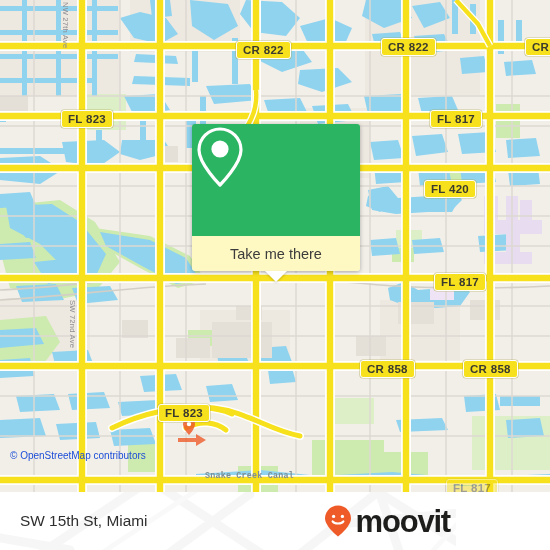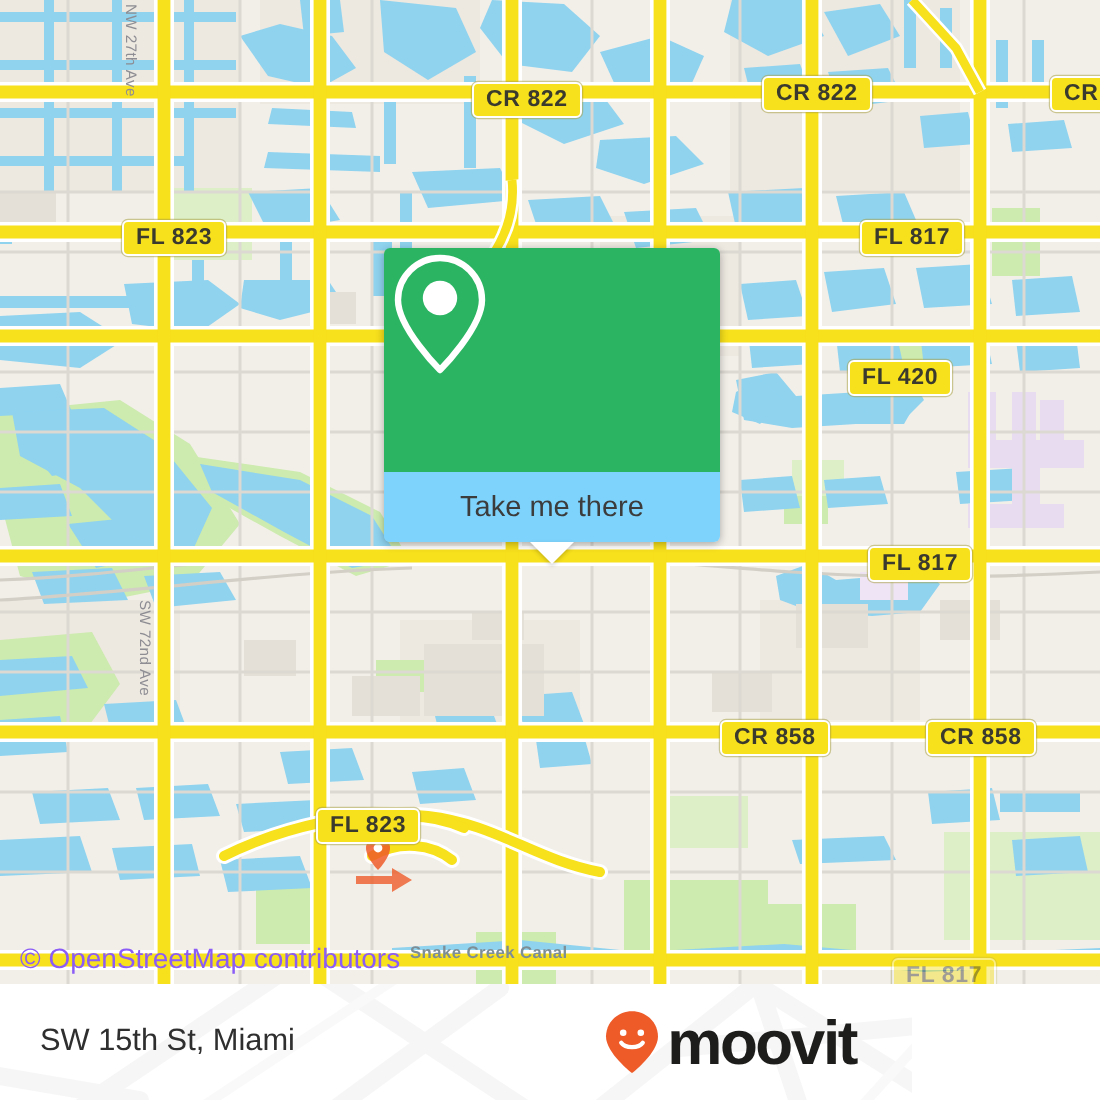--- a/index.html
+++ b/index.html
@@ -38,39 +38,40 @@
     transform-origin:0 0;
     transform:rotate(90deg);
   }
   .canal-label{
     position:absolute;
     color:#7e8e96;
     font-size:8.4px;
     white-space:nowrap;
     font-weight:bold;
     letter-spacing:.2px;
+    font-family:Liberation Mono, monospace;
   }
 
   
   #popup{
     position:absolute;
     left:192px;top:124px;
     width:168px;
     border-radius:3px;
     box-shadow:0 1px 4px rgba(0,0,0,.30);
     overflow:visible;
   }
   #popup-green{
     background:#2BB563;
     height:112px;
     border-radius:3px 3px 0 0;
     display:flex;align-items:center;justify-content:center;
   }
   #popup-cta{
-    background:#7dd3fc;
+    background:#fef9c3;
     height:35px;
     border-radius:0 0 3px 3px;
     display:flex;align-items:center;justify-content:center;
     color:#3C3C3C;
     font-size:14.5px;
     position:relative;
   }
   #popup-tail{
     position:absolute;
     left:50%;margin-left:-11px;
@@ -78,43 +79,43 @@
     width:0;height:0;
     border-left:11px solid transparent;
     border-right:11px solid transparent;
     border-top:11px solid #ffffff;
     filter:drop-shadow(0 1px 1px rgba(0,0,0,.20));
   }
 
   
   #attrib{
     position:absolute;
-    left:10px;top:471px;
-    color:#8b5cf6;
-    font-size:14px;
+    left:10px;top:450px;
+    color:#1d4ed8;
+    font-size:10px;
     background:transparent;
     white-space:nowrap;
   }
 
   
   #bottombar{
     position:absolute;left:0;top:492px;
     width:456px;height:58px;
     background:#ffffff;
     overflow:hidden;
   }
   #bottombar .ghost{position:absolute;left:0;top:-8px;opacity:.55;}
   #address{
     position:absolute;left:20px;top:50%;
     transform:translateY(-50%);
     font-size:15.4px;color:#2f2f2f;
     white-space:nowrap;
   }
   #logo{
-    position:absolute;right:28px;top:50%;
+    position:absolute;right:6px;top:50%;
     transform:translateY(-50%);
     display:flex;align-items:center;gap:3px;justify-content:center;
   }
   #logo-word{
     font-size:31px;
     font-weight:bold;
     color:#1d1d1b;
     letter-spacing:-1.2px;
     line-height:31px;
   }

